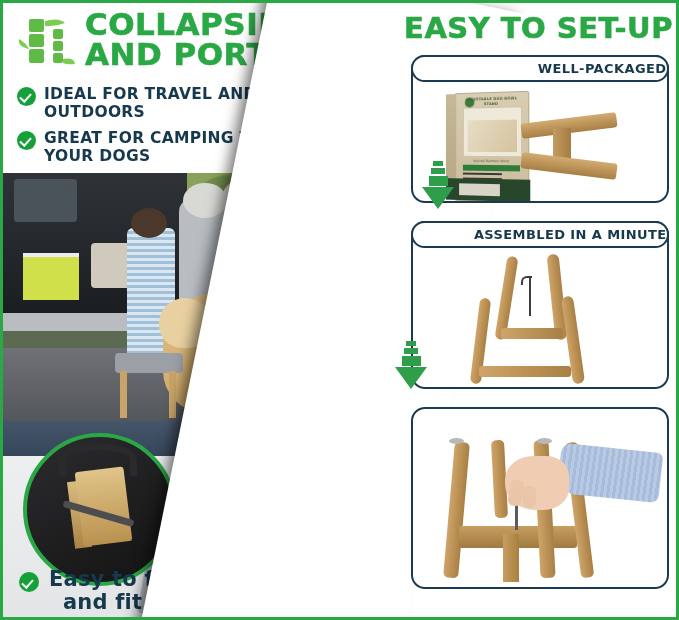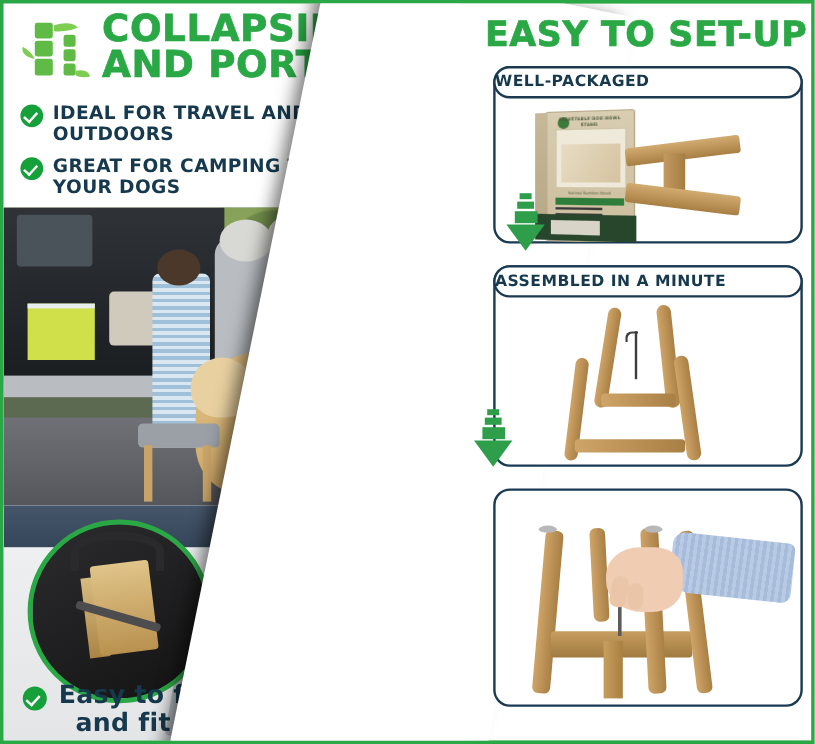--- a/index.html
+++ b/index.html
@@ -225,21 +225,21 @@
     box-sizing:border-box;
   }
   .step.s1{top:52px;height:148px;}
   .step.s2{top:218px;height:168px;}
   .step.s3{top:404px;height:182px;}
 
   .step-head{
     position:absolute;left:-2.5px;top:-2.5px;width:258px;height:27px;
     border:2.5px solid #1b3a52;border-radius:14px;
     background:#fff;box-sizing:border-box;
-    display:flex;align-items:center;justify-content:flex-start;
+    display:flex;align-items:center;justify-content:flex-end;
   }
   .step-head span{
     color:#16394d;
     font-family:"DejaVu Sans", sans-serif;
     font-weight:bold;
     font-size:13px;letter-spacing:0.4px;
     text-transform:uppercase;
   }
   .step.s3 .step-head span{font-size:12px;}
 

